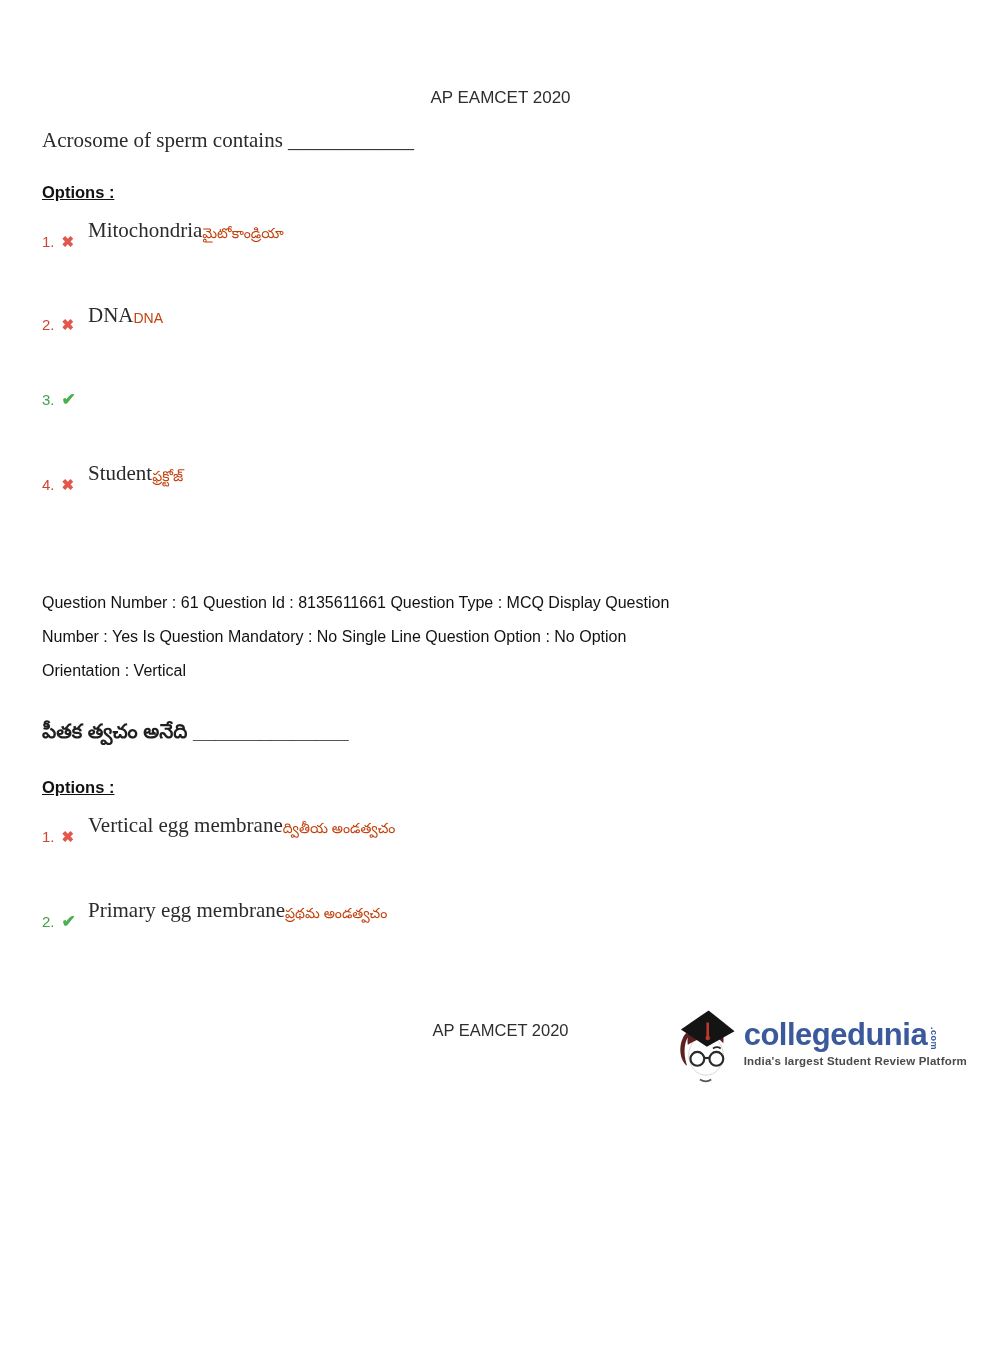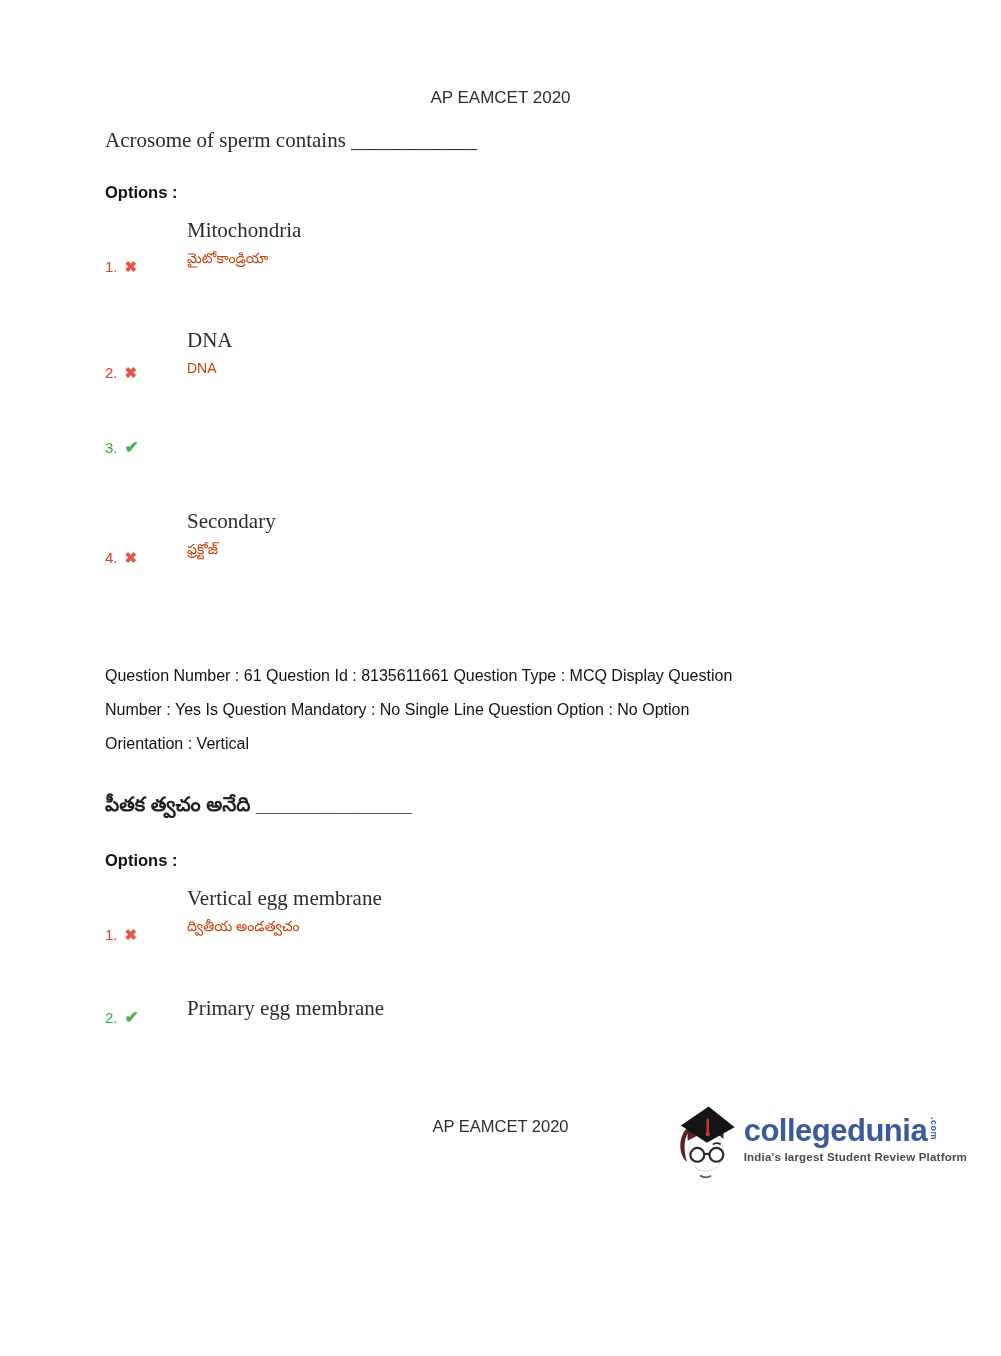--- a/index.html
+++ b/index.html
@@ -11,21 +11,21 @@
     color:#222;
     overflow:hidden;
   }
   .page-header {
     margin-top:88px;
     text-align:center;
     font-size:17px;
     color:#2e2e2e;
     margin-bottom:20px;
   }
-  main { display:block; padding-left:105px; padding-right:60px; }
+  main { display:block; padding-left:42px; padding-right:60px; }
 
   .question-block + .question-block { margin-top:98px; }
 
   .question-meta { margin-bottom:10px; }
   .meta-line {
     font-size:16px;
     font-weight:normal;
     color:#121212;
     line-height:34px;
   }
@@ -40,56 +40,57 @@
     font-size:20px;
     color:#1f1f1f;
     margin-top:32px;
     font-weight:bold;
   }
   .options-label {
     margin-top:30px;
     font-size:16.5px;
     font-weight:bold;
     color:#121212;
+    text-decoration:underline;
   }
 
   .option { display:flex; margin-top:16px; }
   .option + .option { margin-top:58px; }
   .marker {
     width:46px; flex-shrink:0;
     display:flex; align-items:center; gap:7px;
     align-self:flex-end;
     transform:translateY(5px);
   }
   .num { font-size:15px; }
   .num.wrong { color:#cc4437; }
   .num.correct { color:#43a047; }
   .opt-icon { font-size:15px; font-weight:bold; line-height:1; }
   .opt-icon.wrong { color:#e2574c; }
   .opt-icon.correct { color:#4caf50; font-size:17px; }
-  .texts { display:flex; flex-direction:column;margin-left:36px; }
+  .texts { display:flex; flex-direction:row; }
   .opt-en {
     font-family:"Liberation Serif", serif;
     font-size:21px; color:#2b2b2b;
   }
   .opt-te { font-size:14px; color:#c2410c; margin-top:7px; }
 
   .footer { position:relative; margin-top:82px; height:140px; }
   .footer-title {
     text-align:center;
     font-size:16.5px;
     color:#2e2e2e;
     padding-top:14px;
   }
   .logo {
     position:absolute; right:34px; top:-4px;
     display:flex; align-items:flex-start; gap:6px;
   }
   .logo-text { margin-top:16px; }
-  .brand-row { display:flex; align-items:flex-start; }
+  .brand-row { display:flex; align-items:flex-end; }
   .brand {
     font-size:31px; font-weight:bold; color:#3a5a9c;
     letter-spacing:-0.5px; line-height:1;
   }
   .dotcom {
     writing-mode:vertical-rl;
     font-size:9px; font-weight:bold; color:#3a5a9c;
     margin-left:2px; margin-top:2px; letter-spacing:0.5px;
   }
   .tagline {
@@ -133,21 +134,21 @@
             <span class="num correct">3.</span>
             <span class="opt-icon correct">✔</span>
           </div>
         </div>
         <div class="option">
           <div class="marker">
             <span class="num wrong">4.</span>
             <span class="opt-icon wrong">✖</span>
           </div>
           <div class="texts">
-            <div class="opt-en">Secondary</div>
+            <div class="opt-en">Student</div>
             <div class="opt-te">ఫ్రక్టోజ్</div>
           </div>
         </div>
       </section>
       <section class="question-block">
         <div class="question-meta">
           <div class="meta-line">Question Number : 61 Question Id : 8135611661 Question Type : MCQ Display Question</div>
           <div class="meta-line">Number : Yes Is Question Mandatory : No Single Line Question Option : No Option</div>
           <div class="meta-line">Orientation : Vertical</div>
         </div>
@@ -163,20 +164,21 @@
             <div class="opt-te">ద్వితీయ అండత్వచం</div>
           </div>
         </div>
         <div class="option">
           <div class="marker">
             <span class="num correct">2.</span>
             <span class="opt-icon correct">✔</span>
           </div>
           <div class="texts">
             <div class="opt-en">Primary egg membrane</div>
+            <div class="opt-te">ప్రథమ అండత్వచం</div>
           </div>
         </div>
       </section>
     </main>
 
   <div class="footer">
     <div class="footer-title">AP EAMCET 2020</div>
 
     <div class="logo">
       <span>

